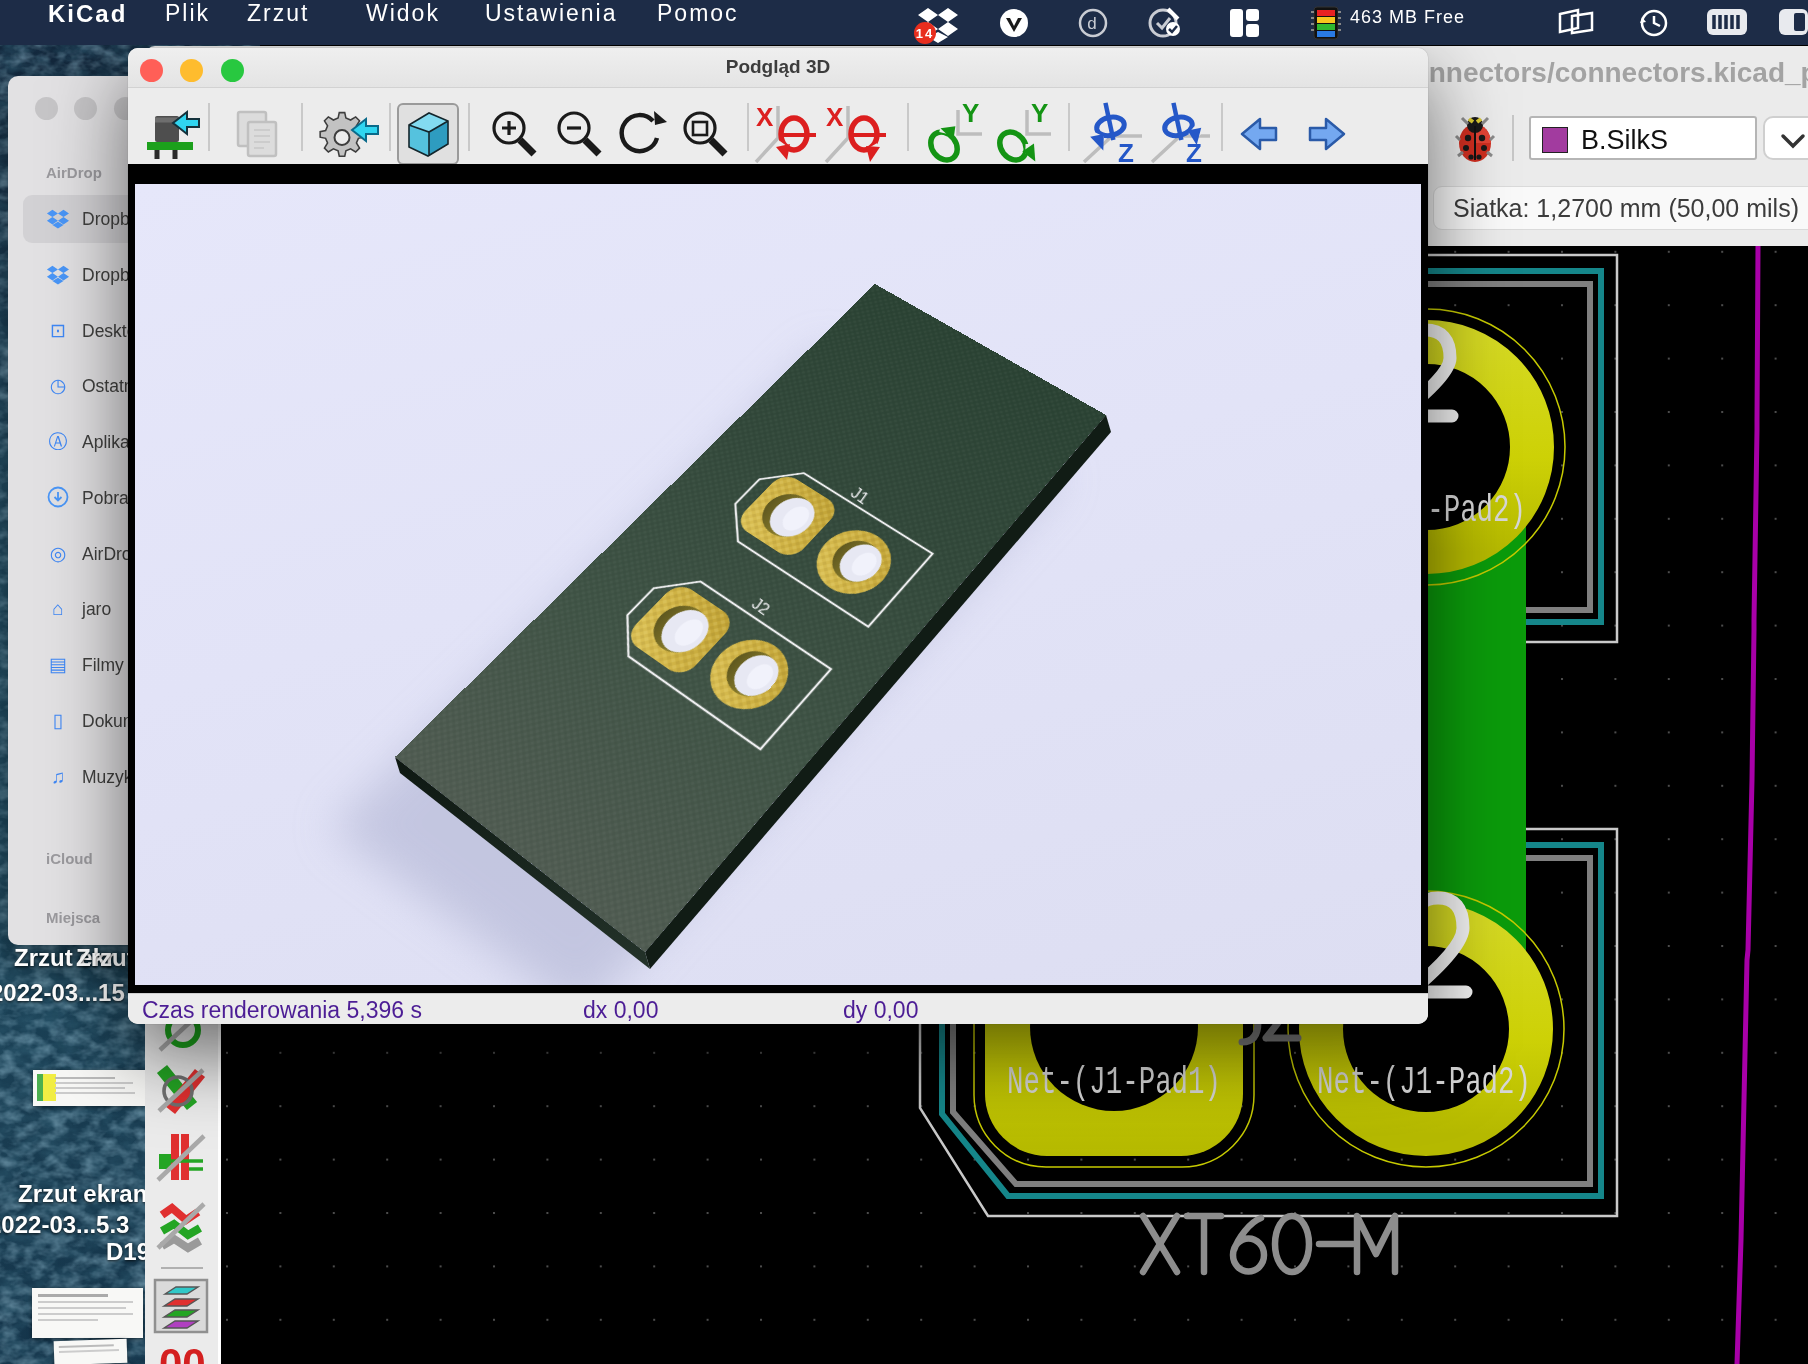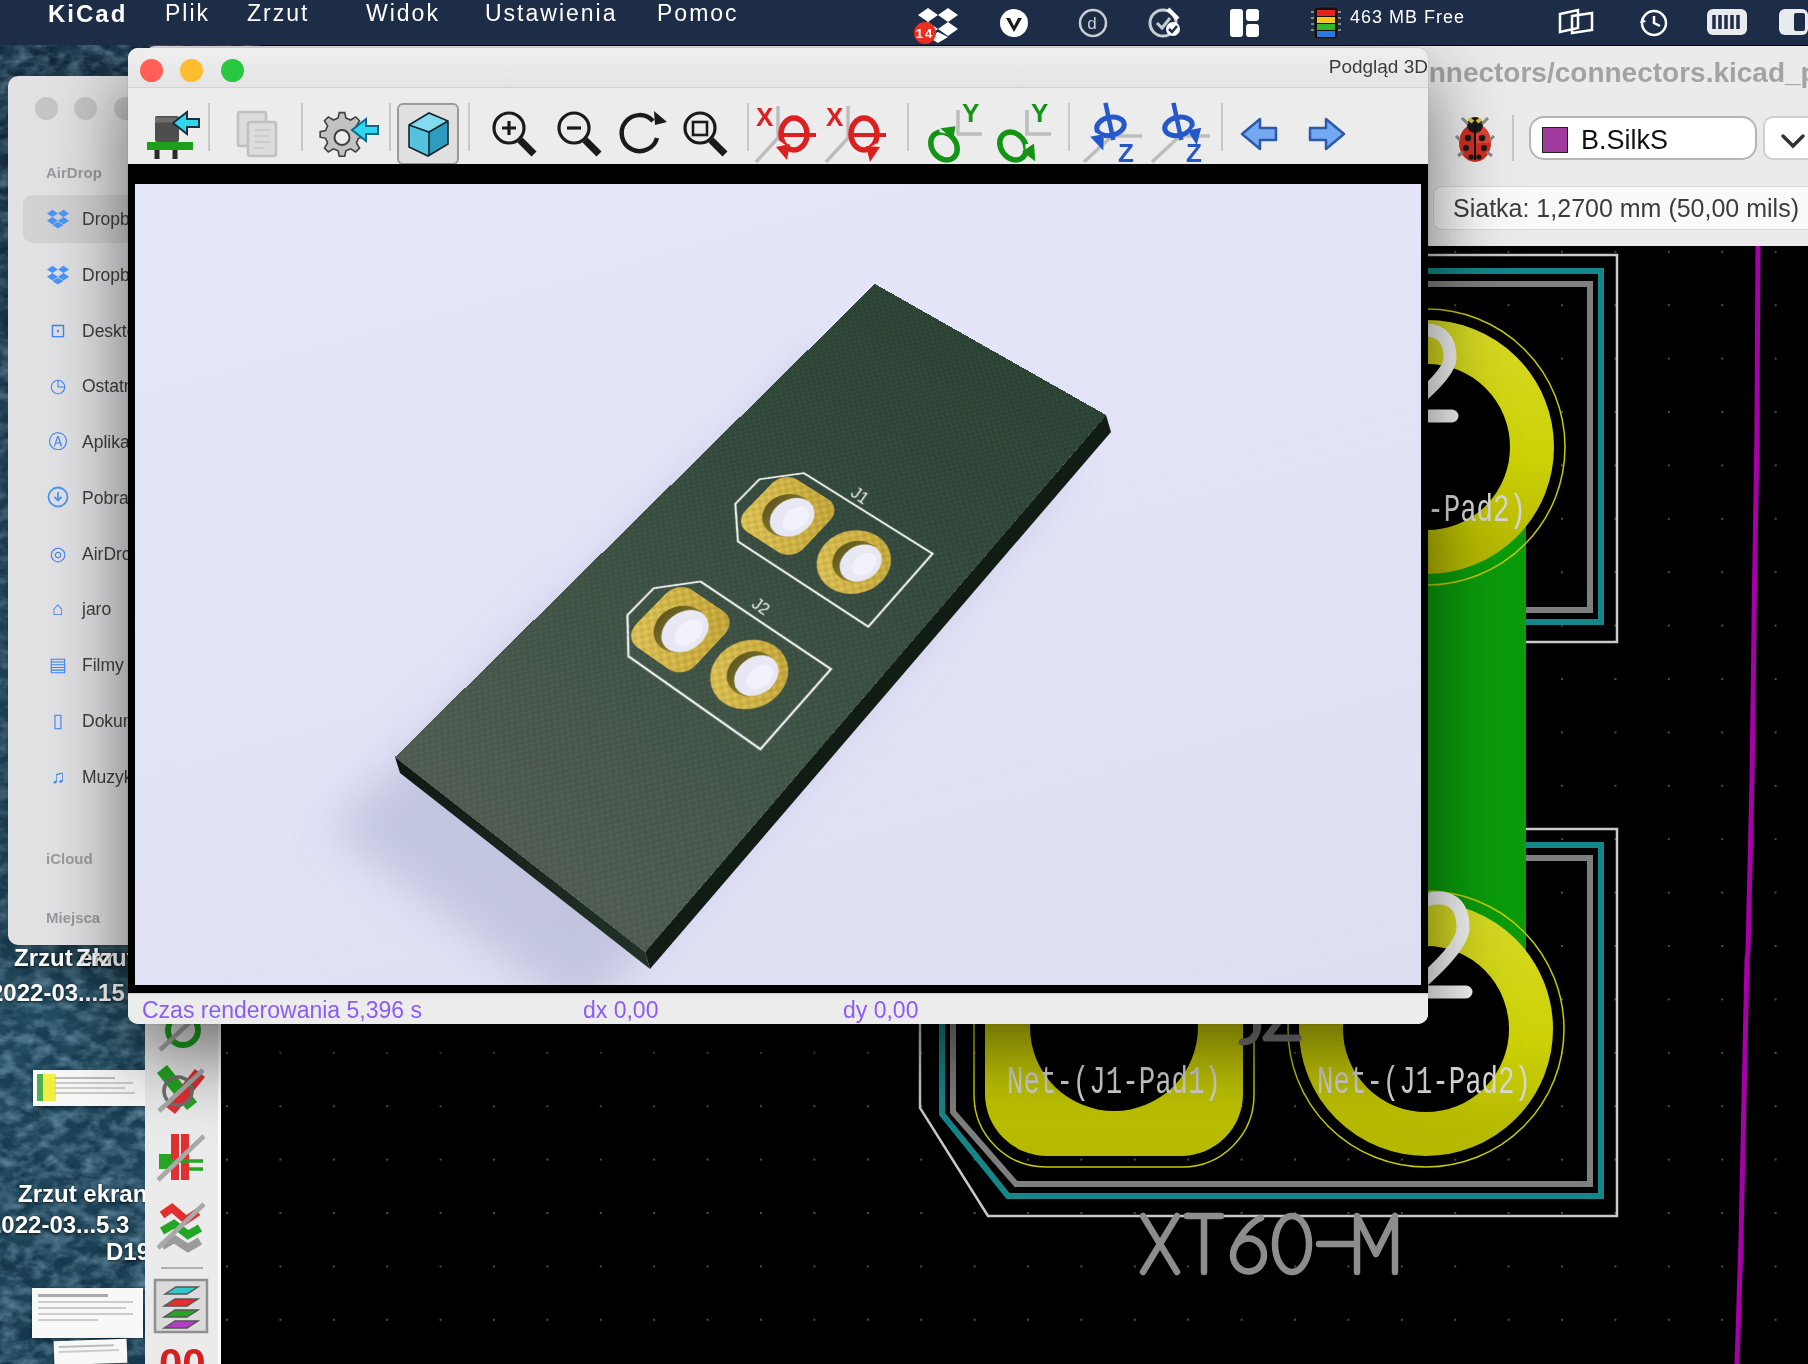--- a/index.html
+++ b/index.html
@@ -17,34 +17,34 @@
 #fsel{position:absolute;left:15px;top:119px;width:170px;height:48px;background:#d2d1d4;border-radius:9px}
 
 .dlabel{position:absolute;color:#fff;font-size:24px;font-weight:700;text-shadow:0 1px 3px rgba(0,0,0,.75);white-space:nowrap}
 .dthumb{position:absolute;background:#f8f8f6;box-shadow:0 1px 4px rgba(0,0,0,.5)}
 
 #pcb{left:145px;top:46px;width:1663px;height:1318px;background:#ebebeb;border-radius:10px 0 0 0}
 #pcbtitle{position:absolute;left:1251px;top:11px;width:600px;color:#a3a3a3;font-size:28px;font-weight:700;white-space:nowrap}
 #pcbcanvas{position:absolute;left:76px;top:200px;width:1587px;height:1118px;background:#000}
 #lsep{position:absolute;left:73px;top:200px;width:3px;height:1118px;background:#fff}
 
-#layersel{position:absolute;left:1384px;top:70px;width:228px;height:44px;background:#fff;border:2px solid #b5b5b5;border-radius:15px}
+#layersel{position:absolute;left:1384px;top:70px;width:228px;height:44px;background:#fff;border:2px solid #b5b5b5;border-radius:3px}
 #layersel .sw{position:absolute;left:11px;top:9px;width:26px;height:26px;background:#a23b9f;border:1px solid #222}
 #layersel .tx{position:absolute;left:50px;top:7px;font-size:27px;color:#111}
 #laybtn{position:absolute;left:1618px;top:70px;width:60px;height:44px;background:#fff;border:2px solid #cfcfcf;border-radius:10px}
 #gridbar{position:absolute;left:1288px;top:140px;width:390px;height:44px;background:#f9f9f9;border:1px solid #dadada;border-radius:9px;color:#3c3c3c;font-size:25px;line-height:42px;padding-left:19px;white-space:nowrap;overflow:hidden}
 
 #w3d{left:128px;top:48px;width:1300px;height:976px;border-radius:10px;background:#ececec;box-shadow:0 30px 80px rgba(0,0,0,.55),0 0 1px rgba(0,0,0,.4)}
 #w3d .tbar{position:absolute;left:0;top:0;width:100%;height:40px;background:linear-gradient(#efefef,#e4e4e4);border-radius:10px 10px 0 0;border-bottom:1px solid #d2d2d2}
 #w3d .tl{position:absolute;top:11px;width:23px;height:23px;border-radius:50%}
-#w3d .title{position:absolute;top:8px;width:100%;text-align:right;font-size:19px;font-weight:400;color:#3c3c3c}
+#w3d .title{position:absolute;top:8px;width:100%;text-align:center;font-size:19px;font-weight:700;color:#3c3c3c}
 #toolbar{position:absolute;left:0;top:41px;width:100%;height:75px;background:#ececec}
 #vp{position:absolute;left:0;top:116px;width:1300px;height:829px;background:#000}
 #vpin{position:absolute;left:7px;top:20px;width:1286px;height:801px;background:linear-gradient(165deg,#e6e7fa 0%,#e2e3f7 45%,#dddef2 100%);overflow:hidden}
-#sbar{position:absolute;left:0;top:945px;width:100%;height:31px;background:#ececec;border-top:1px solid #cfcfcf;border-radius:0 0 10px 10px;font-size:23px;color:#8b5cf6}
+#sbar{position:absolute;left:0;top:945px;width:100%;height:31px;background:#ececec;border-top:1px solid #cfcfcf;border-radius:0 0 10px 10px;font-size:23px;color:#4c1d95}
 
 #board{position:absolute;left:0;top:0;width:760px;height:340px;transform-origin:0 0;
  transform:matrix3d(0.841200,-0.594041,0,0.00028327, 0.635301,0.422952,0,-0.00019606, 0,0,1,0, 260.000,573.000,0,1)}
 
 #menubar{left:0;top:0;width:1808px;height:45px;background:#1d2c47;color:#fff;font-size:23px}
 #menubar .mi{position:absolute;top:0;white-space:nowrap;letter-spacing:2px}
 </style></head>
 <body>
 <div id="stage">
 <div class="abs" id="wall">

